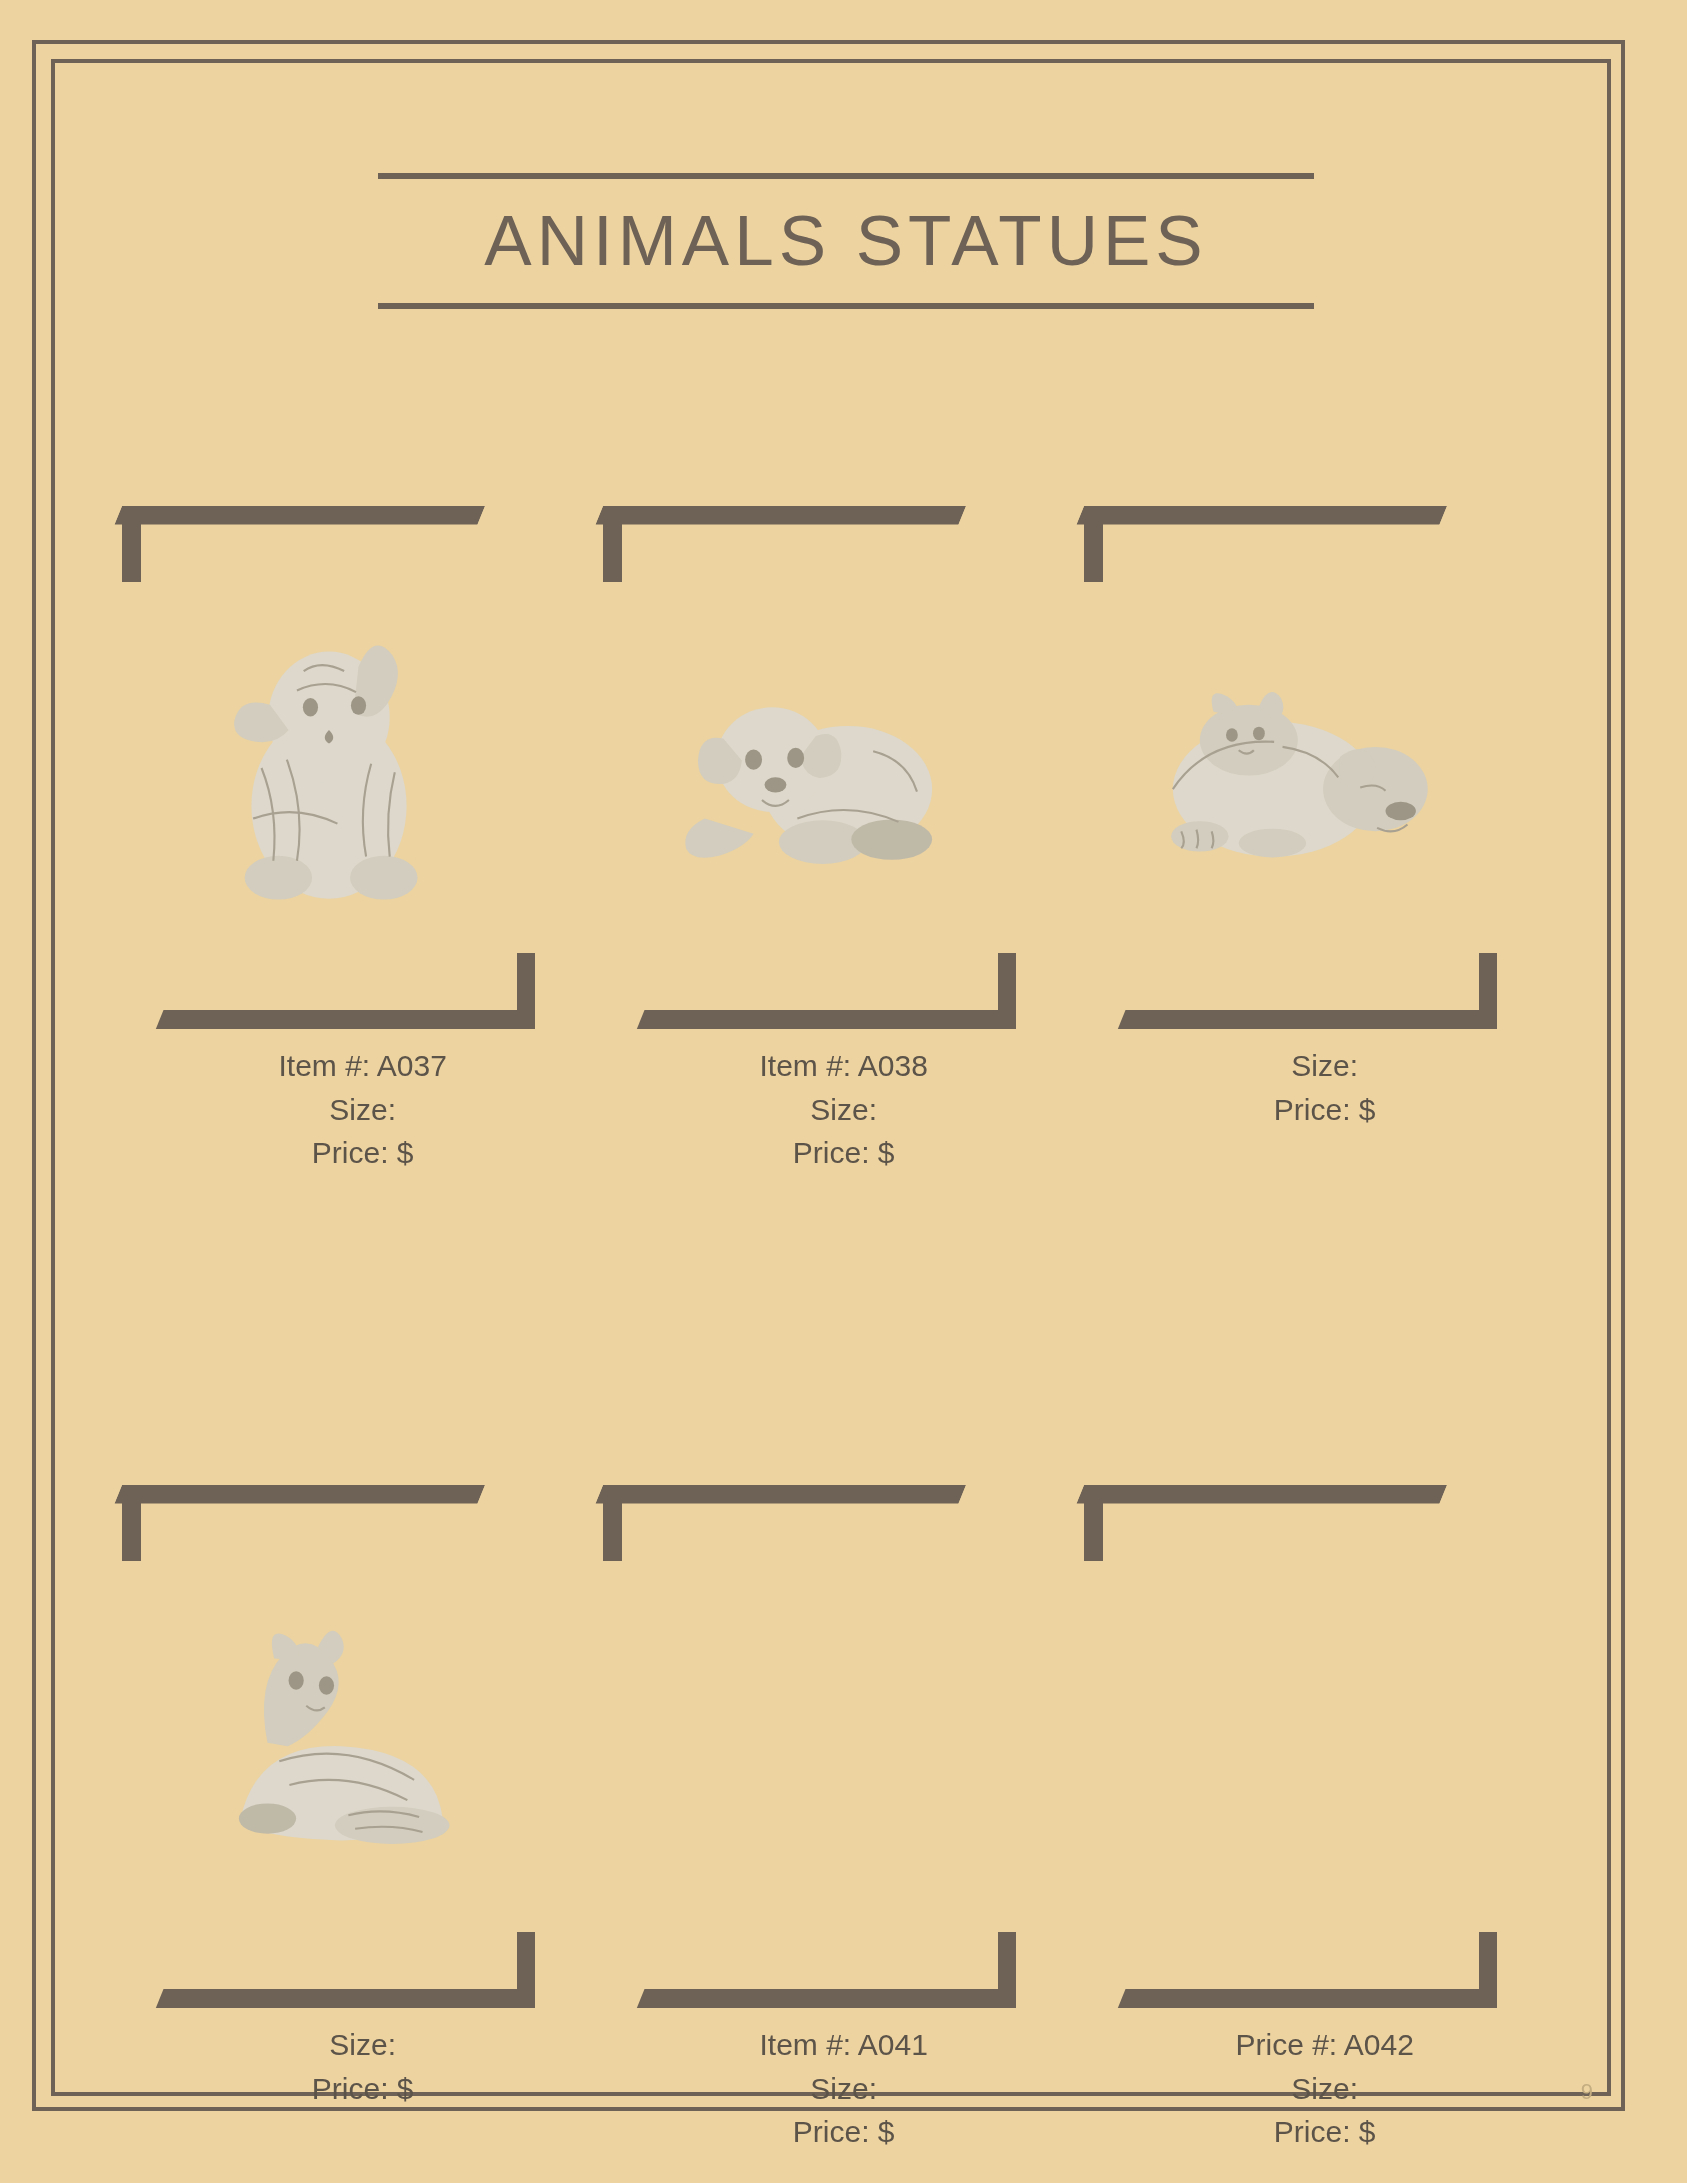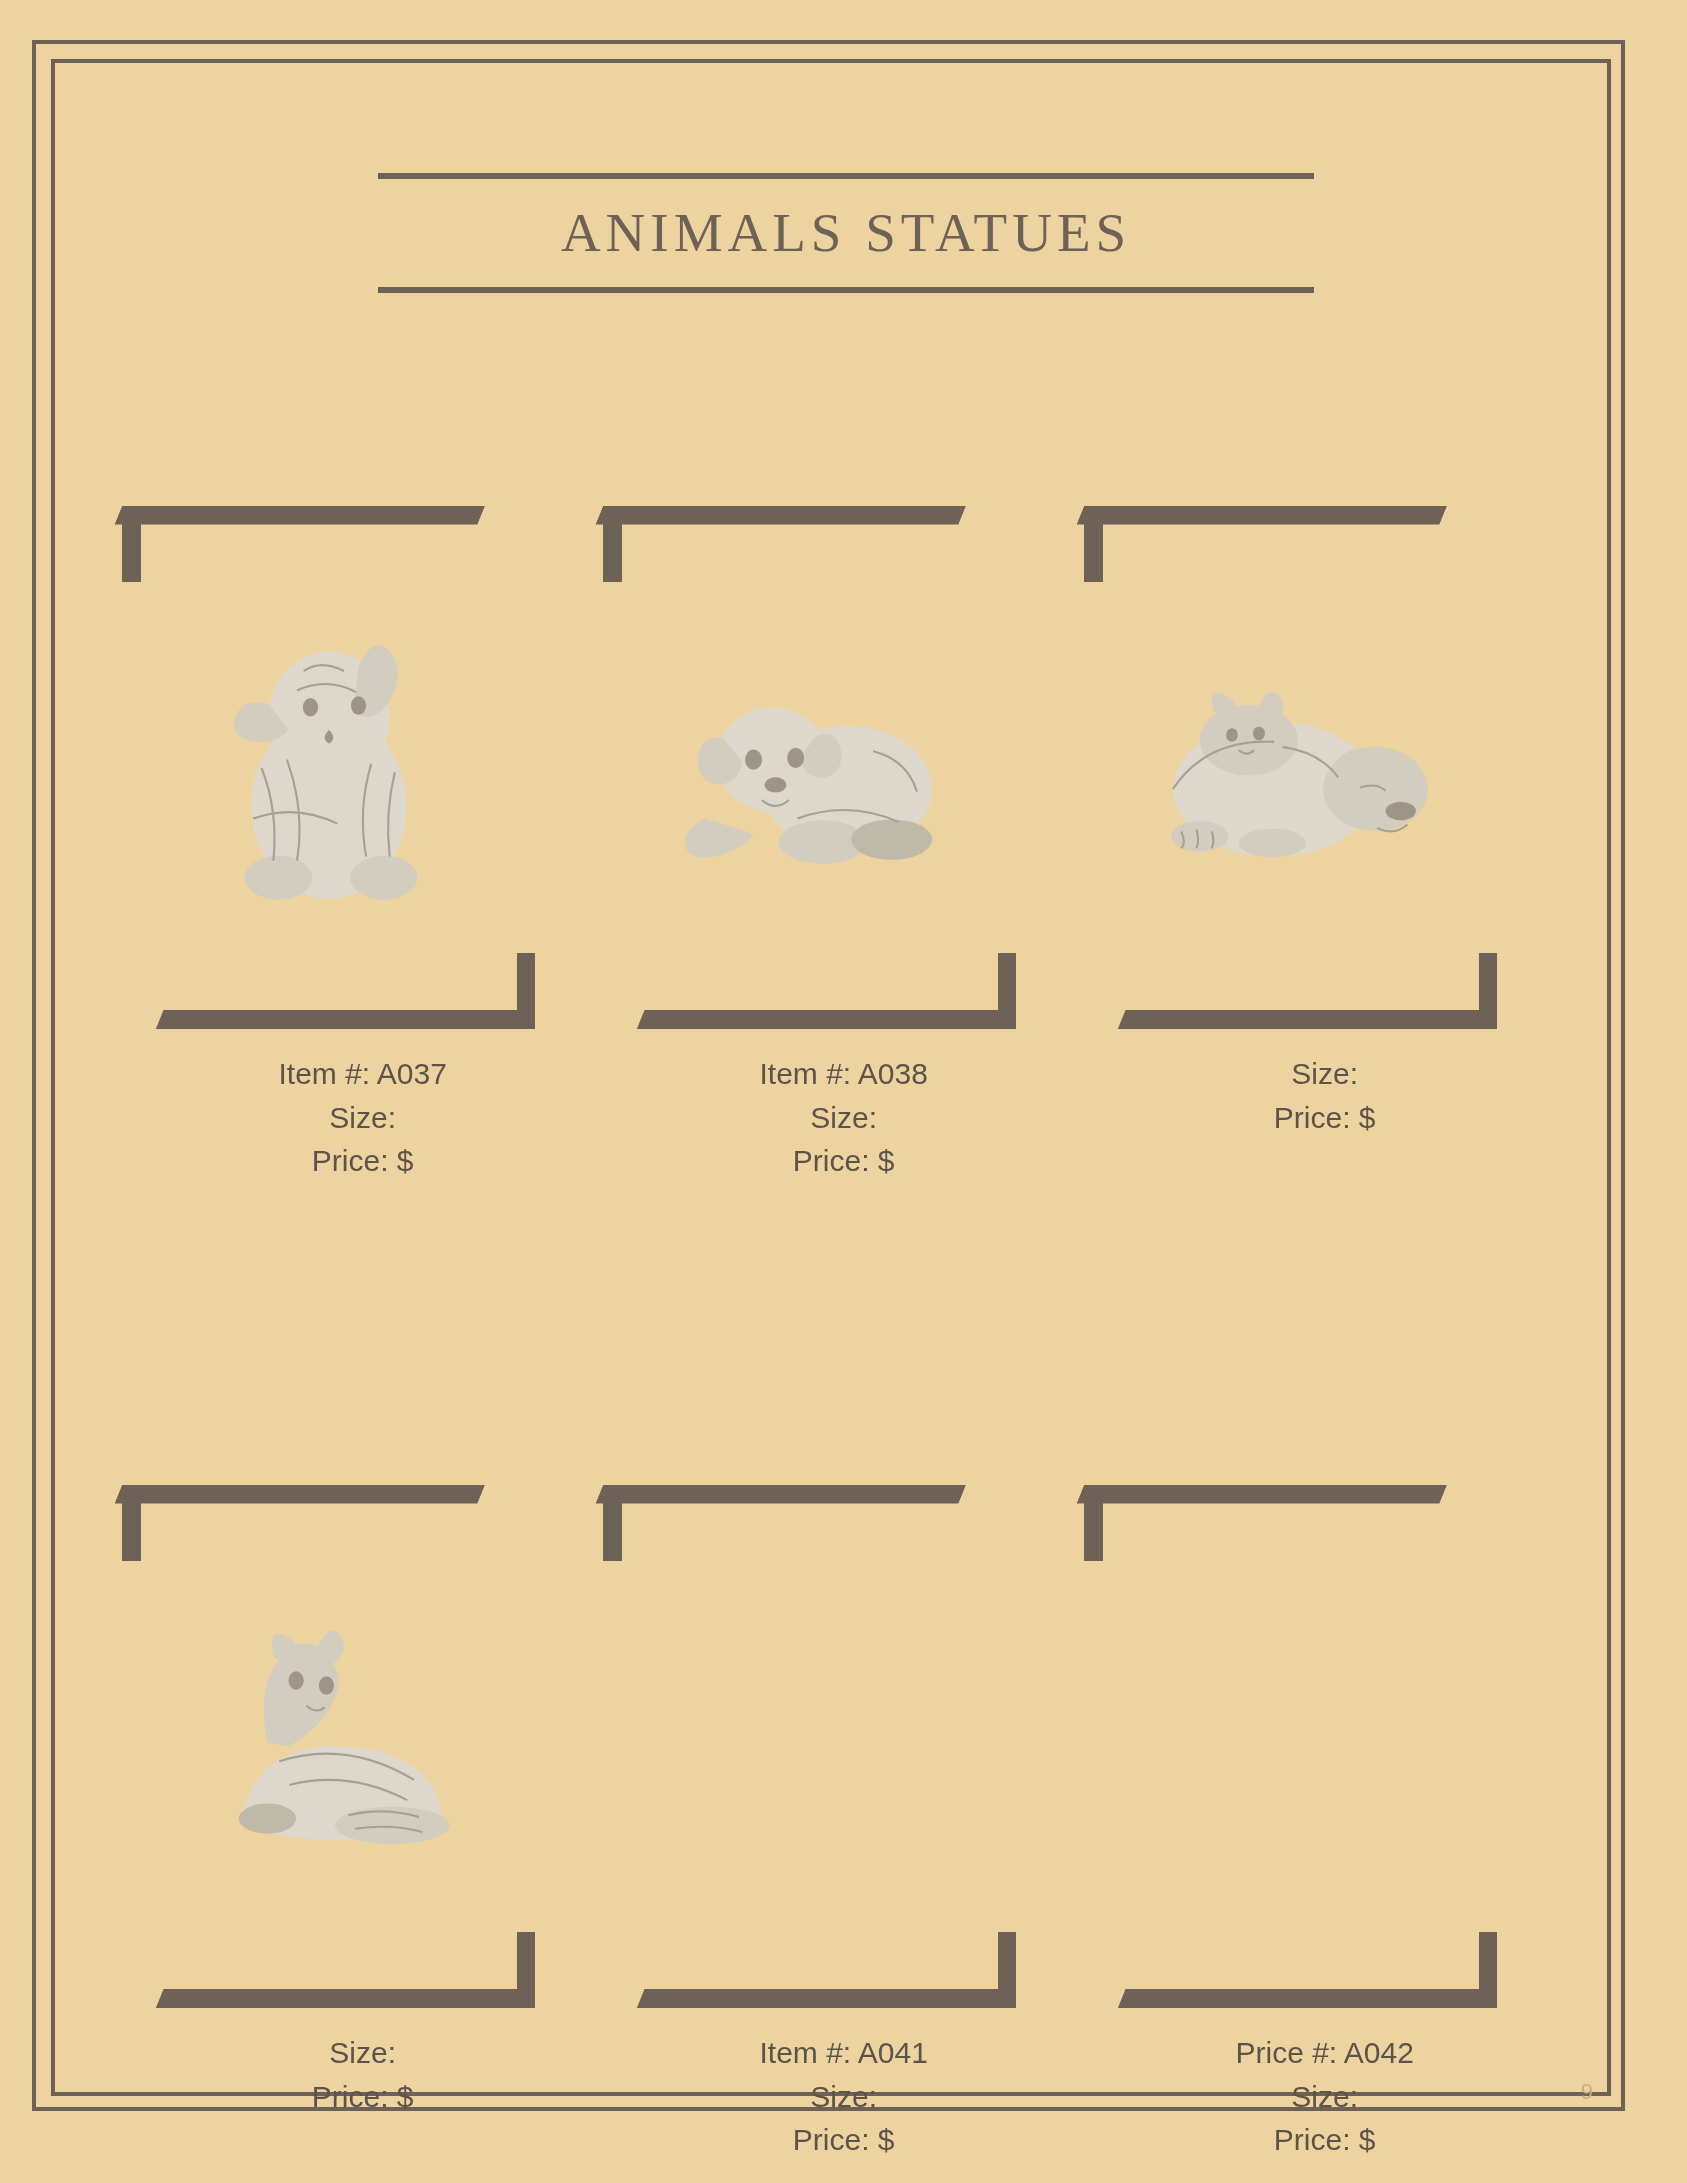--- a/index.html
+++ b/index.html
@@ -42,22 +42,22 @@
     top: 173px;
     width: 936px;
     text-align: center;
   }
   .title-rule {
     height: 5.9px;
     background: #6e6256;
     width: 100%;
   }
   .title-text {
-    font-family: Liberation Serif, serif;
-    font-size: 55px;
+    font-family: Liberation Sans, sans-serif;
+    font-size: 71px;
     letter-spacing: 5px;
     color: #6e6256;
     padding: 25px 0 25px 0;
     line-height: 1.05;
     white-space: nowrap;
   }
 
   
   .grid {
     position: absolute;
@@ -126,21 +126,21 @@
     left: 50%;
     top: 50%;
     transform: translate(-50%, -50%);
   }
 
   .caption {
     text-align: center;
     color: #5c5349;
     font-size: 30px;
     line-height: 1.45;
-    margin-top: 23px;
+    margin-top: 15px;
     padding-left: 8.4px;
   }
   .caption div { white-space: nowrap; }
 
   .page-number {
     position: absolute;
     right: 94px;
     bottom: 78px;
     font-size: 22px;
     color: #c4ad81;

